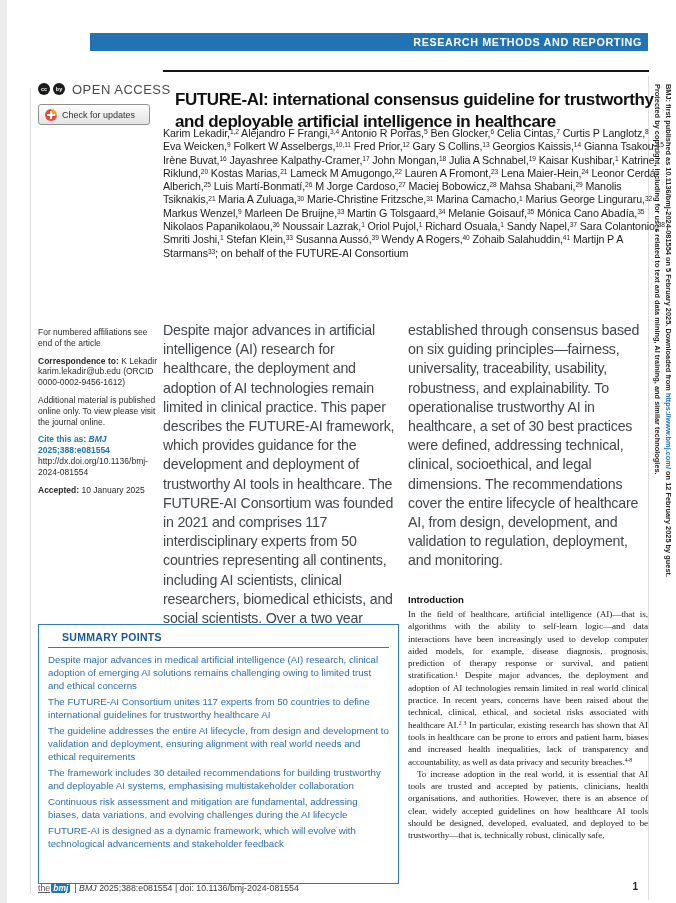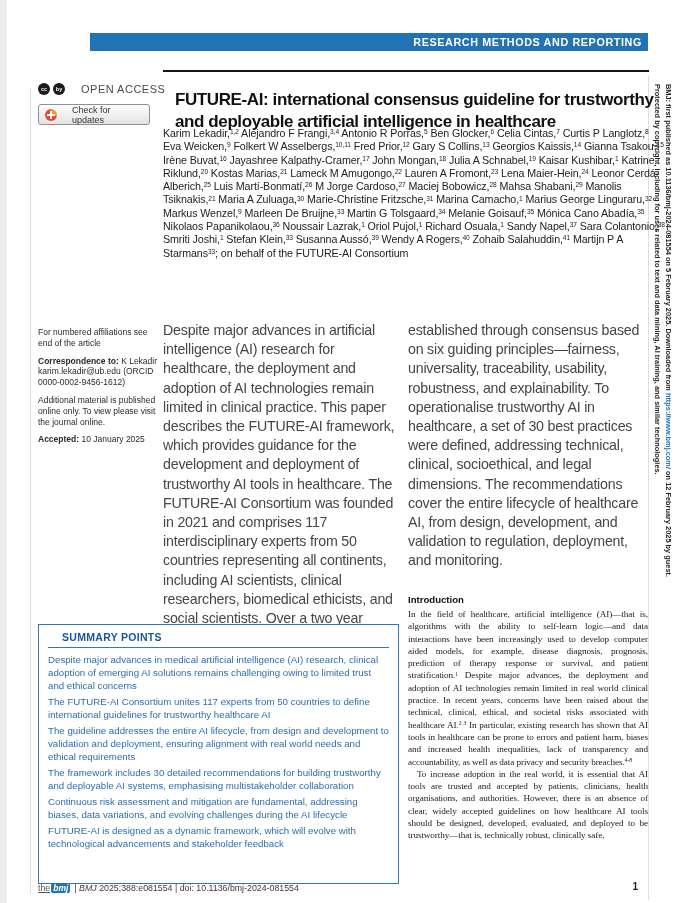--- a/index.html
+++ b/index.html
@@ -8,24 +8,24 @@
   .edge-left{position:absolute;left:0;top:0;width:7px;height:903px;background:#ededed;}
   .fold-line{position:absolute;left:30px;top:88px;width:1px;height:806px;background:#dcdcdc;}
   .margin-divider{position:absolute;left:648px;top:76px;width:1px;height:824px;background:#dedede;}
 
   .banner{position:absolute;left:90px;top:33px;width:558px;height:18px;background:#2173b4;color:#fff;
           font-weight:bold;font-size:10.8px;line-height:18px;text-align:right;letter-spacing:.6px;padding-right:6px;box-sizing:border-box;}
 
   .oa-row{position:absolute;left:38px;top:82px;height:14px;display:flex;align-items:center;gap:3px;}
   .cc-circ{display:inline-block;width:12px;height:12px;border-radius:50%;background:#1b1b1b;color:#fff;
            font-size:5.5px;font-weight:bold;line-height:12px;text-align:center;}
-  .oa-label{font-size:11px;color:#4a4a4a;letter-spacing:.5px;margin-left:13px;}
+  .oa-label{font-size:13px;color:#4a4a4a;letter-spacing:.5px;margin-left:4px;}
 
   .chk-btn{position:absolute;left:38px;top:104px;width:112px;height:21px;border:1px solid #909090;border-radius:3px;
-           background:linear-gradient(#fdfdfd,#e3e3e3);display:flex;align-items:center;gap:15px;padding:0 6px;box-sizing:border-box;cursor:pointer;}
+           background:linear-gradient(#fdfdfd,#e3e3e3);display:flex;align-items:center;gap:5px;padding:0 6px;box-sizing:border-box;cursor:pointer;}
   .cm-icon{width:12px;height:12px;border-radius:50%;background:conic-gradient(#f59b20 0 100deg,#e8453c 100deg 360deg);position:relative;flex:0 0 auto;}
   .cm-icon::before{content:"";position:absolute;left:5px;top:2px;width:2px;height:8px;background:#fff;}
   .cm-icon::after{content:"";position:absolute;left:2px;top:5px;width:8px;height:2px;background:#fff;}
   .chk-label{font-size:9px;color:#333;}
 
   .title-rule{position:absolute;left:163px;top:70px;width:486px;height:2px;background:#151515;}
   .title{position:absolute;left:163px;top:77px;width:500px;font-size:17px;font-weight:bold;line-height:21.5px;
          letter-spacing:-0.4px;color:#111;}
   .authors{position:absolute;left:163px;top:127px;width:503px;font-size:10.7px;line-height:13.3px;color:#222;letter-spacing:-0.1px;}
   sup{font-size:.62em;line-height:0;position:relative;top:-0.45em;vertical-align:baseline;}
@@ -88,20 +88,21 @@
 
   <div class="title-rule"></div>
   <h1 class="title" style="margin:12px">FUTURE-AI: international consensus guideline for trustworthy and deployable artificial intelligence in healthcare</h1>
 
   <div class="authors"><span>Karim Lekadir,</span><sup>1,2</sup><span> Alejandro F Frangi,</span><sup>3,4</sup><span> Antonio R Porras,</span><sup>5</sup><span> Ben Glocker,</span><sup>6</sup><span> Celia Cintas,</span><sup>7</sup><span> Curtis P Langlotz,</span><sup>8</sup><span> Eva Weicken,</span><sup>9</sup><span> Folkert W Asselbergs,</span><sup>10,11</sup><span> Fred Prior,</span><sup>12</sup><span> Gary S Collins,</span><sup>13</sup><span> Georgios Kaissis,</span><sup>14</sup><span> Gianna Tsakou,</span><sup>15</sup><span> Irène Buvat,</span><sup>16</sup><span> Jayashree Kalpathy-Cramer,</span><sup>17</sup><span> John Mongan,</span><sup>18</sup><span> Julia A Schnabel,</span><sup>19</sup><span> Kaisar Kushibar,</span><sup>1</sup><span> Katrine Riklund,</span><sup>20</sup><span> Kostas Marias,</span><sup>21</sup><span> Lameck M Amugongo,</span><sup>22</sup><span> Lauren A Fromont,</span><sup>23</sup><span> Lena Maier-Hein,</span><sup>24</sup><span> Leonor Cerdá-Alberich,</span><sup>25</sup><span> Luis Martí-Bonmatí,</span><sup>26</sup><span> M Jorge Cardoso,</span><sup>27</sup><span> Maciej Bobowicz,</span><sup>28</sup><span> Mahsa Shabani,</span><sup>29</sup><span> Manolis Tsiknakis,</span><sup>21</sup><span> Maria A Zuluaga,</span><sup>30</sup><span> Marie-Christine Fritzsche,</span><sup>31</sup><span> Marina Camacho,</span><sup>1</sup><span> Marius George Linguraru,</span><sup>32</sup><span> Markus Wenzel,</span><sup>9</sup><span> Marleen De Bruijne,</span><sup>33</sup><span> Martin G Tolsgaard,</span><sup>34</sup><span> Melanie Goisauf,</span><sup>35</sup><span> Mónica Cano Abadía,</span><sup>35</sup><span> Nikolaos Papanikolaou,</span><sup>36</sup><span> Noussair Lazrak,</span><sup>1</sup><span> Oriol Pujol,</span><sup>1</sup><span> Richard Osuala,</span><sup>1</sup><span> Sandy Napel,</span><sup>37</sup><span> Sara Colantonio,</span><sup>38</sup><span> Smriti Joshi,</span><sup>1</sup><span> Stefan Klein,</span><sup>33</sup><span> Susanna Aussó,</span><sup>39</sup><span> Wendy A Rogers,</span><sup>40</sup><span> Zohaib Salahuddin,</span><sup>41</sup><span> Martijn P A Starmans</span><sup>33</sup><span>; on behalf of the FUTURE-AI Consortium</span></div>
 
   <div class="side-notes">
       <div class="item"><span>For numbered affiliations see end of the article</span></div>
       <div class="item"><span class="b">Correspondence to: </span><span>K Lekadir karim.lekadir@ub.edu (ORCID 0000-0002-9456-1612)</span></div>
       <div class="item"><span>Additional material is published online only. To view please visit the journal online.</span></div>
+      <div class="item"><span class="b blue">Cite this as: </span><span class="b i blue">BMJ</span><span class="b blue"> 2025;388:e081554</span><span> http://dx.doi.org/10.1136/bmj-2024-081554</span></div>
       <div class="item"><span class="b">Accepted: </span><span>10 January 2025</span></div>
     </div>
 
   <div class="abs-col abs-1">Despite major advances in artificial intelligence (AI) research for healthcare, the deployment and adoption of AI technologies remain limited in clinical practice. This paper describes the FUTURE-AI framework, which provides guidance for the development and deployment of trustworthy AI tools in healthcare. The FUTURE-AI Consortium was founded in 2021 and comprises 117 interdisciplinary experts from 50 countries representing all continents, including AI scientists, clinical researchers, biomedical ethicists, and social scientists. Over a two year period, the FUTURE-AI guideline was</div>
   <div class="abs-col abs-2">established through consensus based on six guiding principles—fairness, universality, traceability, usability, robustness, and explainability. To operationalise trustworthy AI in healthcare, a set of 30 best practices were defined, addressing technical, clinical, socioethical, and legal dimensions. The recommendations cover the entire lifecycle of healthcare AI, from design, development, and validation to regulation, deployment, and monitoring.</div>
 
   <div class="intro">
     <h2>Introduction</h2>
     <p><span>In the field of healthcare, artificial intelligence (AI)—that is, algorithms with the ability to self-learn logic—and data interactions have been increasingly used to develop computer aided models, for example, disease diagnosis, prognosis, prediction of therapy response or survival, and patient stratification.</span><sup>1</sup><span> Despite major advances, the deployment and adoption of AI technologies remain limited in real world clinical practice. In recent years, concerns have been raised about the technical, clinical, ethical, and societal risks associated with healthcare AI.</span><sup>2 3</sup><span> In particular, existing research has shown that AI tools in healthcare can be prone to errors and patient harm, biases and increased health inequalities, lack of transparency and accountability, as well as data privacy and security breaches.</span><sup>4-8</sup></p>
     <p class="indent"><span>To increase adoption in the real world, it is essential that AI tools are trusted and accepted by patients, clinicians, health organisations, and authorities. However, there is an absence of clear, widely accepted guidelines on how healthcare AI tools should be designed, developed, evaluated, and deployed to be trustworthy—that is, technically robust, clinically safe,</span></p>

